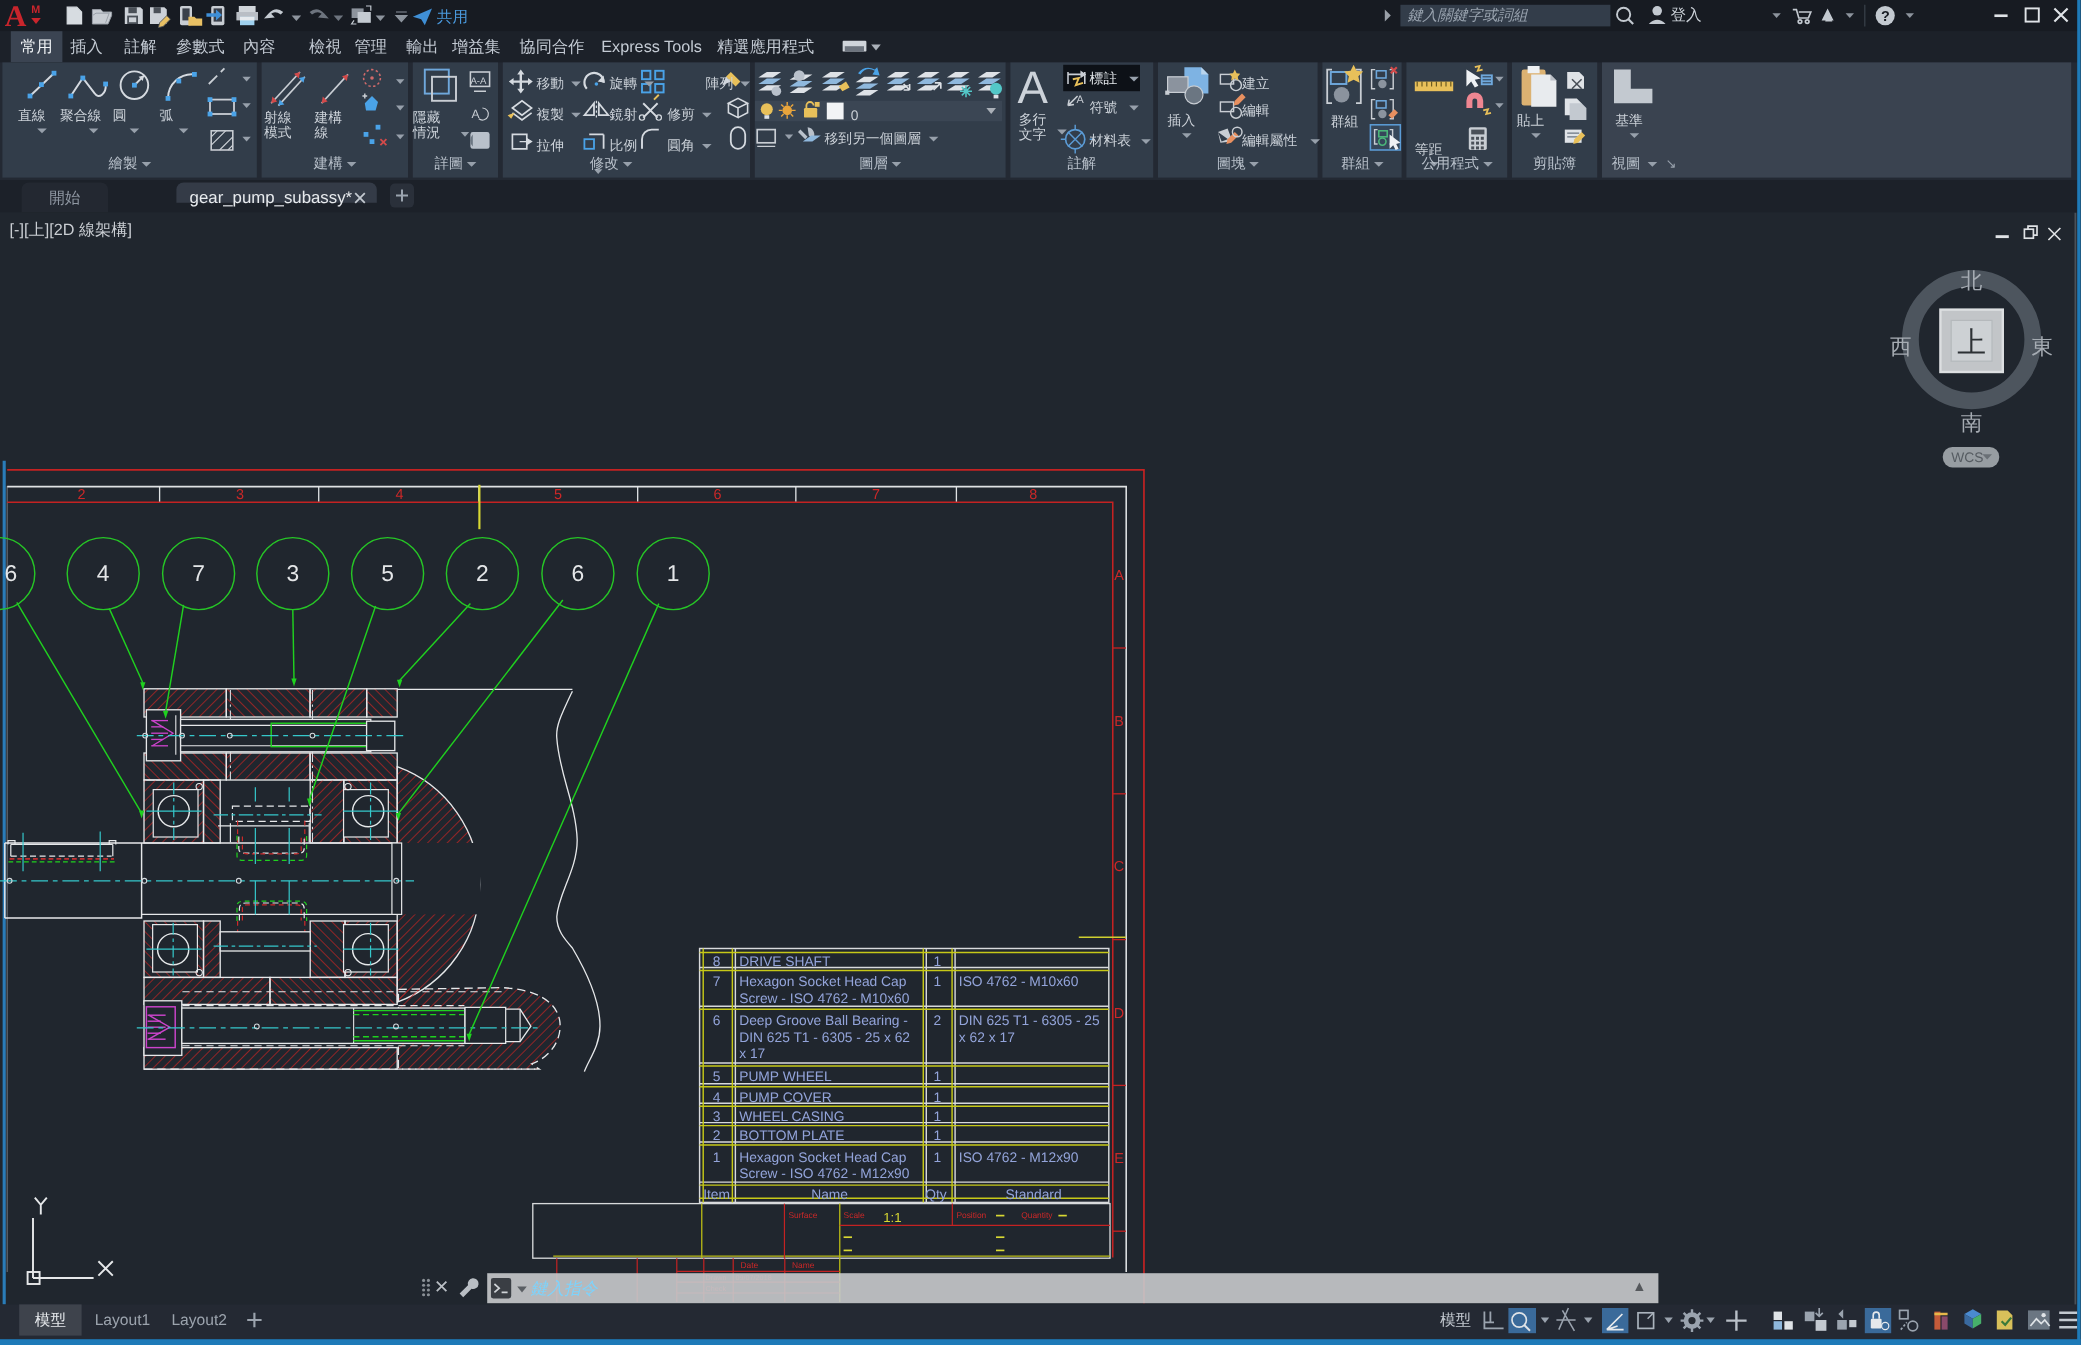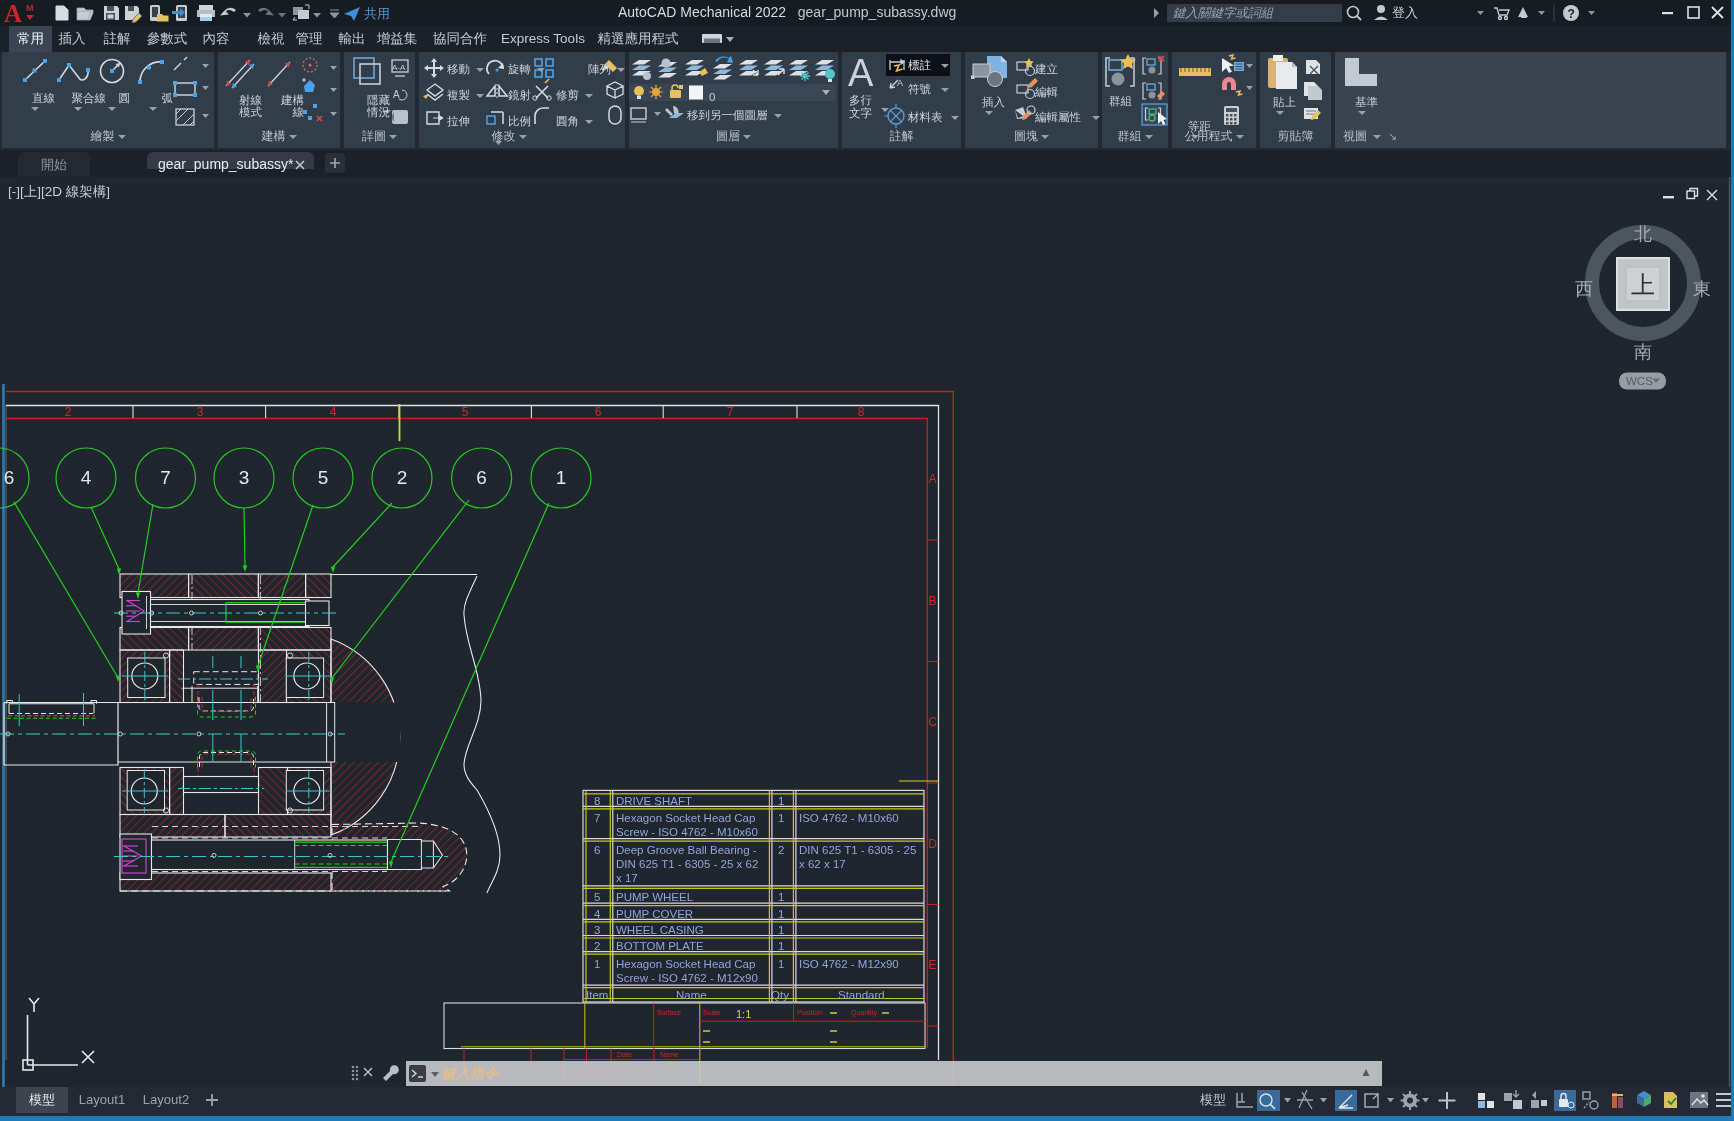--- a/index.html
+++ b/index.html
@@ -13,21 +13,21 @@
   #titlebar .ttl { position:absolute; top:4px; font-size:14px; color:#d6dbe1; }
   
   #ribtabs { position:absolute; left:0; top:26px; width:1734px; height:26px; background:#1c2129; }
   .rtab { position:absolute; top:0; height:26px; line-height:26px; font-size:13.5px; color:#c3cad3; text-align:center; }
   .rtab.act { background:#3b4452; color:#eef1f4; }
   
   #ribbon { position:absolute; left:0; top:52px; width:1734px; height:98px; background:#232933; }
   .panel { position:absolute; top:0; height:96px; background:#323d4a; }
   .plabel { position:absolute; bottom:3px; width:100%; text-align:center; font-size:12px; color:#b8c0ca; }
   .caret { display:inline-block; width:0; height:0; border-left:4px solid transparent; border-right:4px solid transparent; border-top:4px solid #97a0ab; vertical-align:middle; margin-left:3px; }
-  .bigbtn { position:absolute; text-align:right; font-size:11.5px; color:#ccd2d9; line-height:12px; }
+  .bigbtn { position:absolute; text-align:left; font-size:11.5px; color:#ccd2d9; line-height:12px;font-family:Liberation Mono, monospace; }
   .sbtxt { position:absolute; font-size:11.5px; color:#ccd2d9; white-space:nowrap; }
 
   
   #doctabs { position:absolute; left:0; top:150px; width:1734px; height:27px; background:#1c2129; }
   
   #canvas { position:absolute; left:0; top:177px; width:1734px; height:911px; background:#20262e; }
   
   #bottombar { position:absolute; left:0; top:1087px; width:1734px; height:29px; background:#242933; }
   #blueline { position:absolute; left:0; top:1116px; width:1734px; height:5px; background:#1e7ab8; }
   #rightedge { position:absolute; right:0; top:0; width:3px; height:1121px; background:#1e7ab8; }
@@ -92,21 +92,20 @@
           <rect x="298" y="10" width="11" height="9"></rect>
           <path d="M305 5 l4 0 l0 4" stroke="#c4cad1" fill="none"></path>
           <path d="M295 17 l-2 3 l4 0" stroke="#c4cad1" fill="none"></path>
         </g>
       <path d="M313 13 l8 0 l-4 4.5 z" fill="#8d949d"></path>
       <path d="M330 10 h9 M330 13 l9 0 l-4.5 5 z" stroke="#8d949d" fill="#8d949d"></path>
 
       <path d="M344 14 l16 -7 l-6 14 l-3 -5 z" fill="#3f8fd6"></path>
       <text x="364" y="18" font-size="13" fill="#4a9ade">共用</text>
     </svg>
-    <div class="ttl" style="left:618px; width:700px; text-align:left;"><span style="color:#d6dbe1">AutoCAD Mechanical 2022</span>&nbsp;&nbsp;&nbsp;<span style="color:#c2c8cf">gear_pump_subassy.dwg</span></div>
 
     <svg class="abs" style="left:1140px;top:0" width="594" height="26" viewBox="0 0 594 26">
       <path d="M14 8 l5 5 l-5 5 z" fill="#9aa0a8"></path>
       <rect x="27" y="4" width="175" height="18" fill="#333d4a"></rect>
       <text x="33" y="17" font-size="12.5" font-style="italic" fill="#9aa4b0">鍵入關鍵字或詞組</text>
       <circle cx="213" cy="12" r="5.5" fill="none" stroke="#c3c9d0" stroke-width="1.6"></circle>
         <line x1="217" y1="16" x2="221" y2="20" stroke="#c3c9d0" stroke-width="1.8"></line>
       <circle cx="241" cy="9" r="4" fill="#c3c9d0"></circle>
         <path d="M234 20 q7 -7 14 0 z" fill="#c3c9d0"></path>
       <text x="252" y="17" font-size="13" fill="#ccd2d9">登入</text>
@@ -927,21 +926,21 @@
     <path d="M383 1078 l7 -7 a4.5 4.5 0 1 1 3 3 l-7 7 z" fill="#b9bec4"></path>
     <line x1="1729.5" y1="177" x2="1729.5" y2="1088" stroke="#4a5158" stroke-width="1.5"></line>
   </svg>
   </div>
   <div id="cmdbar">
     <svg class="abs" style="left:3px;top:3px" width="40" height="19">
       <rect x="0" y="1" width="17" height="17" rx="2" fill="#3a3e44"></rect>
       <path d="M3 6 l4 3.5 l-4 3.5 M9 13 h5" stroke="#cfd3d7" stroke-width="1.4" fill="none"></path>
       <path d="M22 8 l8 0 l-4 5 z" fill="#5a5e63"></path>
     </svg>
-    <div class="abs" style="left:36px;top:4px;font-size:14px;font-style:italic;color:#fdba74;">鍵入指令</div>
+    <div class="abs" style="left:36px;top:4px;font-size:14px;font-style:italic;color:#7dd3fc;">鍵入指令</div>
     <div class="abs" style="right:10px;top:4px;font-size:12px;color:#55585c;">▲</div>
   </div>
   <div id="bottombar">
     <div class="abs" style="left:16px;top:0px;width:52px;height:26px;background:#3e434c;color:#e6e9ec;font-size:13px;text-align:center;line-height:26px;">模型</div>
     <div class="abs" style="left:72px;top:0px;width:60px;height:26px;color:#9ba3ad;font-size:13px;text-align:center;line-height:26px;">Layout1</div>
     <div class="abs" style="left:136px;top:0px;width:60px;height:26px;color:#9ba3ad;font-size:13px;text-align:center;line-height:26px;">Layout2</div>
     <svg class="abs" style="left:204px;top:5px" width="16" height="16">
         <path d="M8 2 v12 M2 8 h12" stroke="#9ba3ad" stroke-width="1.8"></path>
       </svg>
     <div class="abs" style="left:1200px;top:0px;color:#c3c9d0;font-size:13px;line-height:26px;">模型</div>

